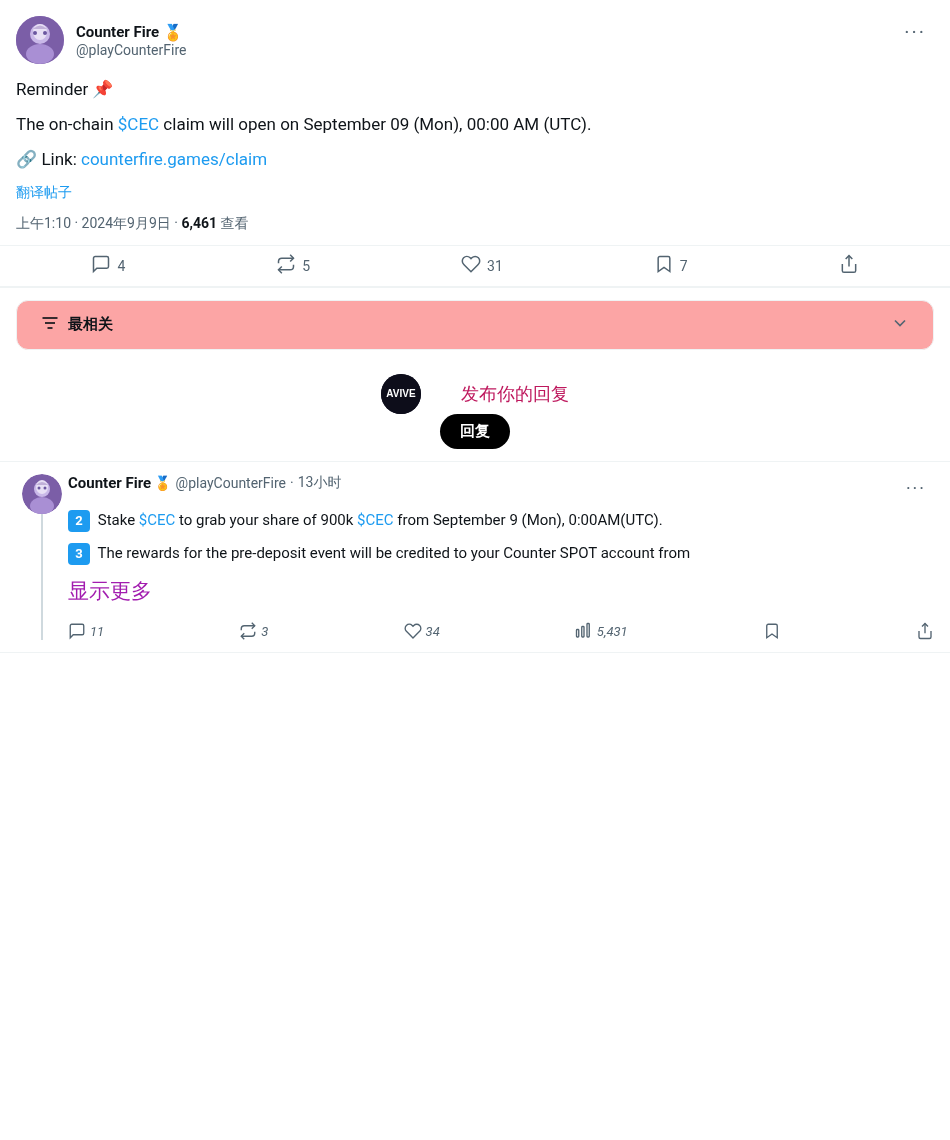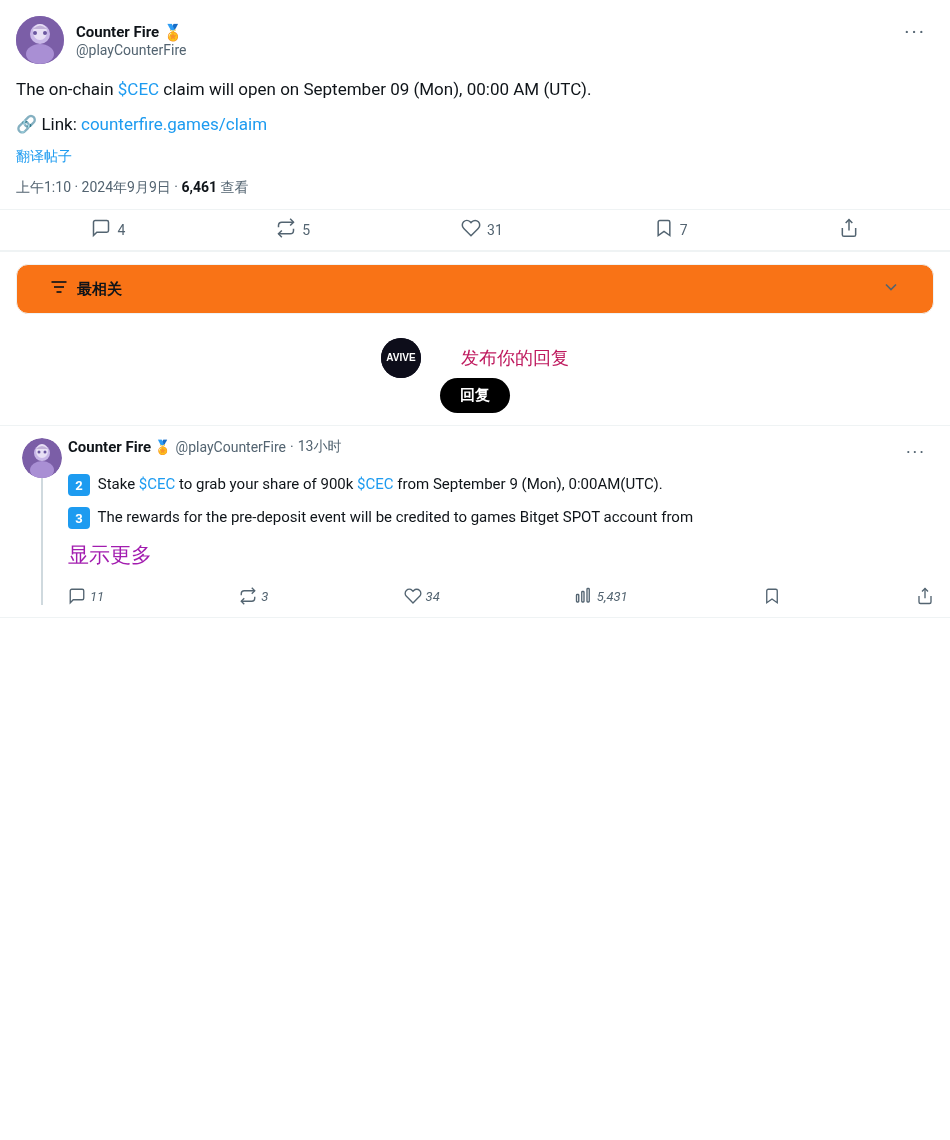--- a/index.html
+++ b/index.html
@@ -124,22 +124,22 @@
       font-size: 14px;
       cursor: pointer;
     }
     .eng-icon {
       font-size: 18px;
     }
     .sort-bar {
       display: flex;
       align-items: center;
       justify-content: space-between;
-      padding: 12px 32px;
-      background: #f97316;
+      padding: 12px 23px;
+      background: #fca5a5;
       border-radius: 12px;
       margin: 12px 16px;
       border: 1px solid #eff3f4;
     }
     .sort-left {
       display: flex;
       align-items: center;
       gap: 8px;
       font-size: 15px;
       font-weight: 700;
@@ -290,20 +290,23 @@
           <span class="verified-badge">🏅</span>
         </div>
         <div class="username">@playCounterFire</div>
       </div>
     </div>
     <div class="more-btn">···</div>
   </div>
 
   <div class="tweet-body">
     <div class="tweet-text">
+      <span>Reminder 📌</span>
+    </div>
+    <div class="tweet-text">
       <span>The on-chain </span><a class="link-text">$CEC</a><span> claim will open on September 09 (Mon), 00:00 AM (UTC).</span>
     </div>
     <div class="tweet-text">
       <span>🔗 Link: </span><a class="link-text">counterfire.games/claim</a>
     </div>
     <div class="translate-btn">翻译帖子</div>
   </div>
 
   <div class="tweet-meta">
     <span>上午1:10 · 2024年9月9日 · </span><span class="views-count">6,461</span><span> 查看</span>
@@ -418,21 +421,21 @@
         <div class="more-btn" style="font-size:18px; color:#536471; letter-spacing:2px;">···</div>
       </div>
 
       <div style="margin-top:6px; line-height:1.6; font-size:15px;">
         <div class="numbered-item">
           <span class="number-badge">2</span>
           <span>Stake </span><a class="link-text">$CEC</a><span> to grab your share of 900k </span><a class="link-text">$CEC</a><span> from September 9 (Mon), 0:00AM(UTC).</span>
         </div>
         <div class="numbered-item">
           <span class="number-badge">3</span>
-          <span>The rewards for the pre-deposit event will be credited to games Bitget SPOT account from</span>
+          <span>The rewards for the pre-deposit event will be credited to your Counter SPOT account from</span>
         </div>
         <div class="show-more">显示更多</div>
       </div>
 
       <div class="reply-eng-row">
         <div class="reply-eng-group">
           <svg width="18" height="18" viewBox="0 0 24 24" fill="none" stroke="#536471" stroke-width="1.8">
               <path d="M21 15a2 2 0 0 1-2 2H7l-4 4V5a2 2 0 0 1 2-2h14a2 2 0 0 1 2 2z"></path>
             </svg>
           <span>11</span>

